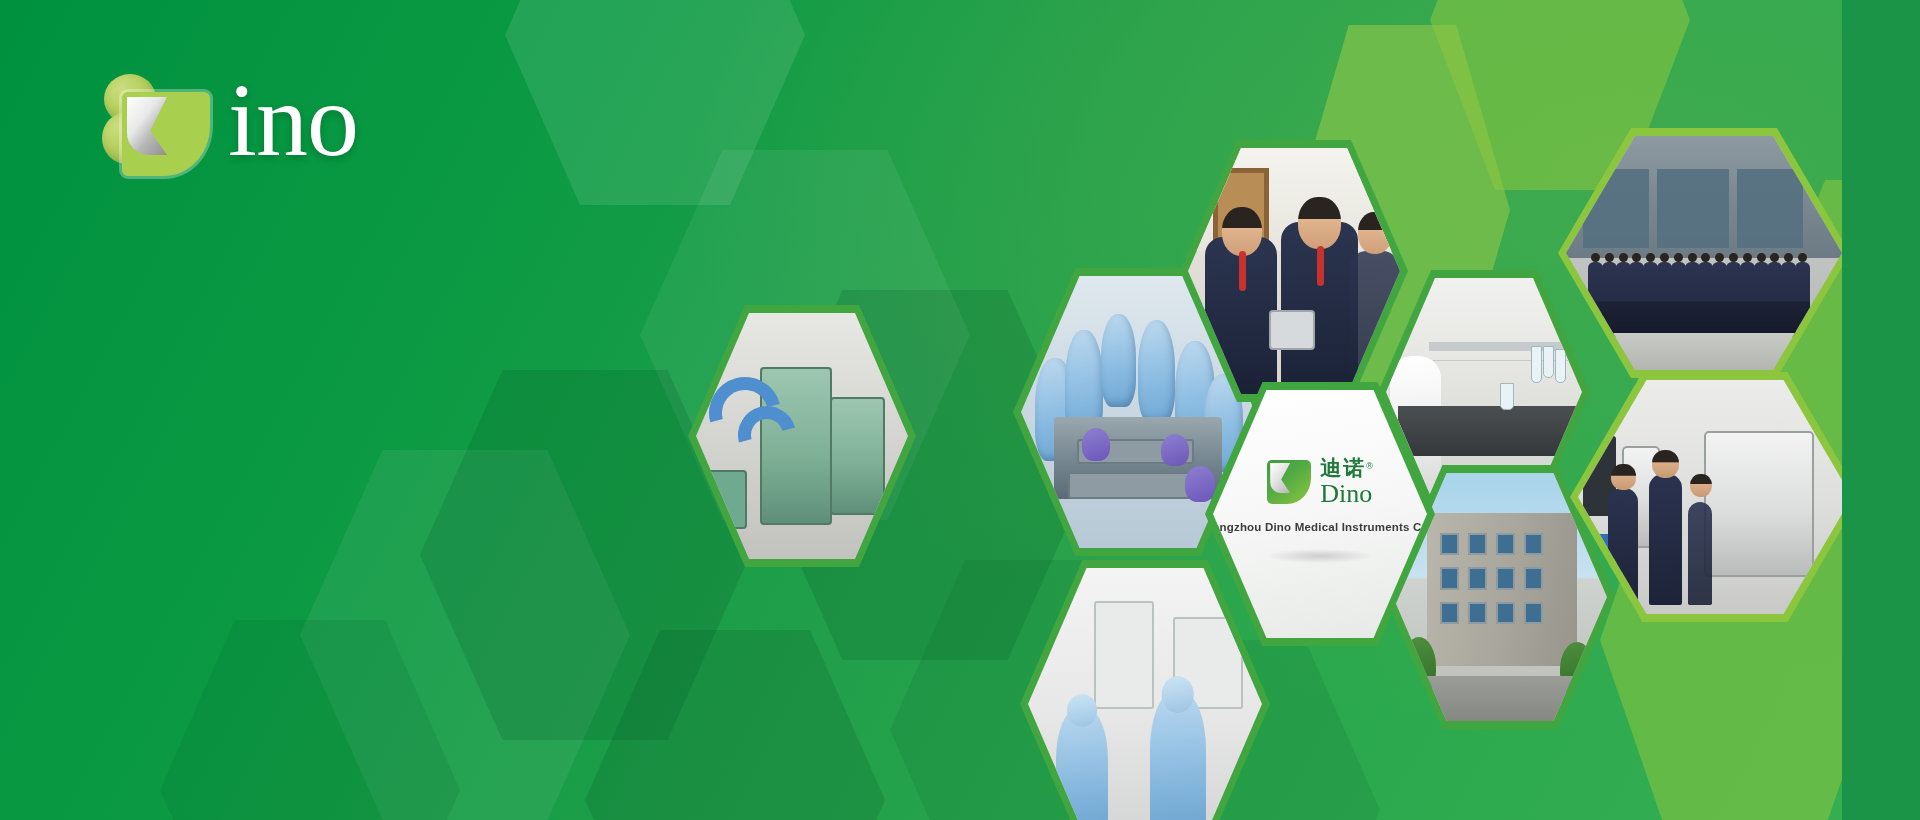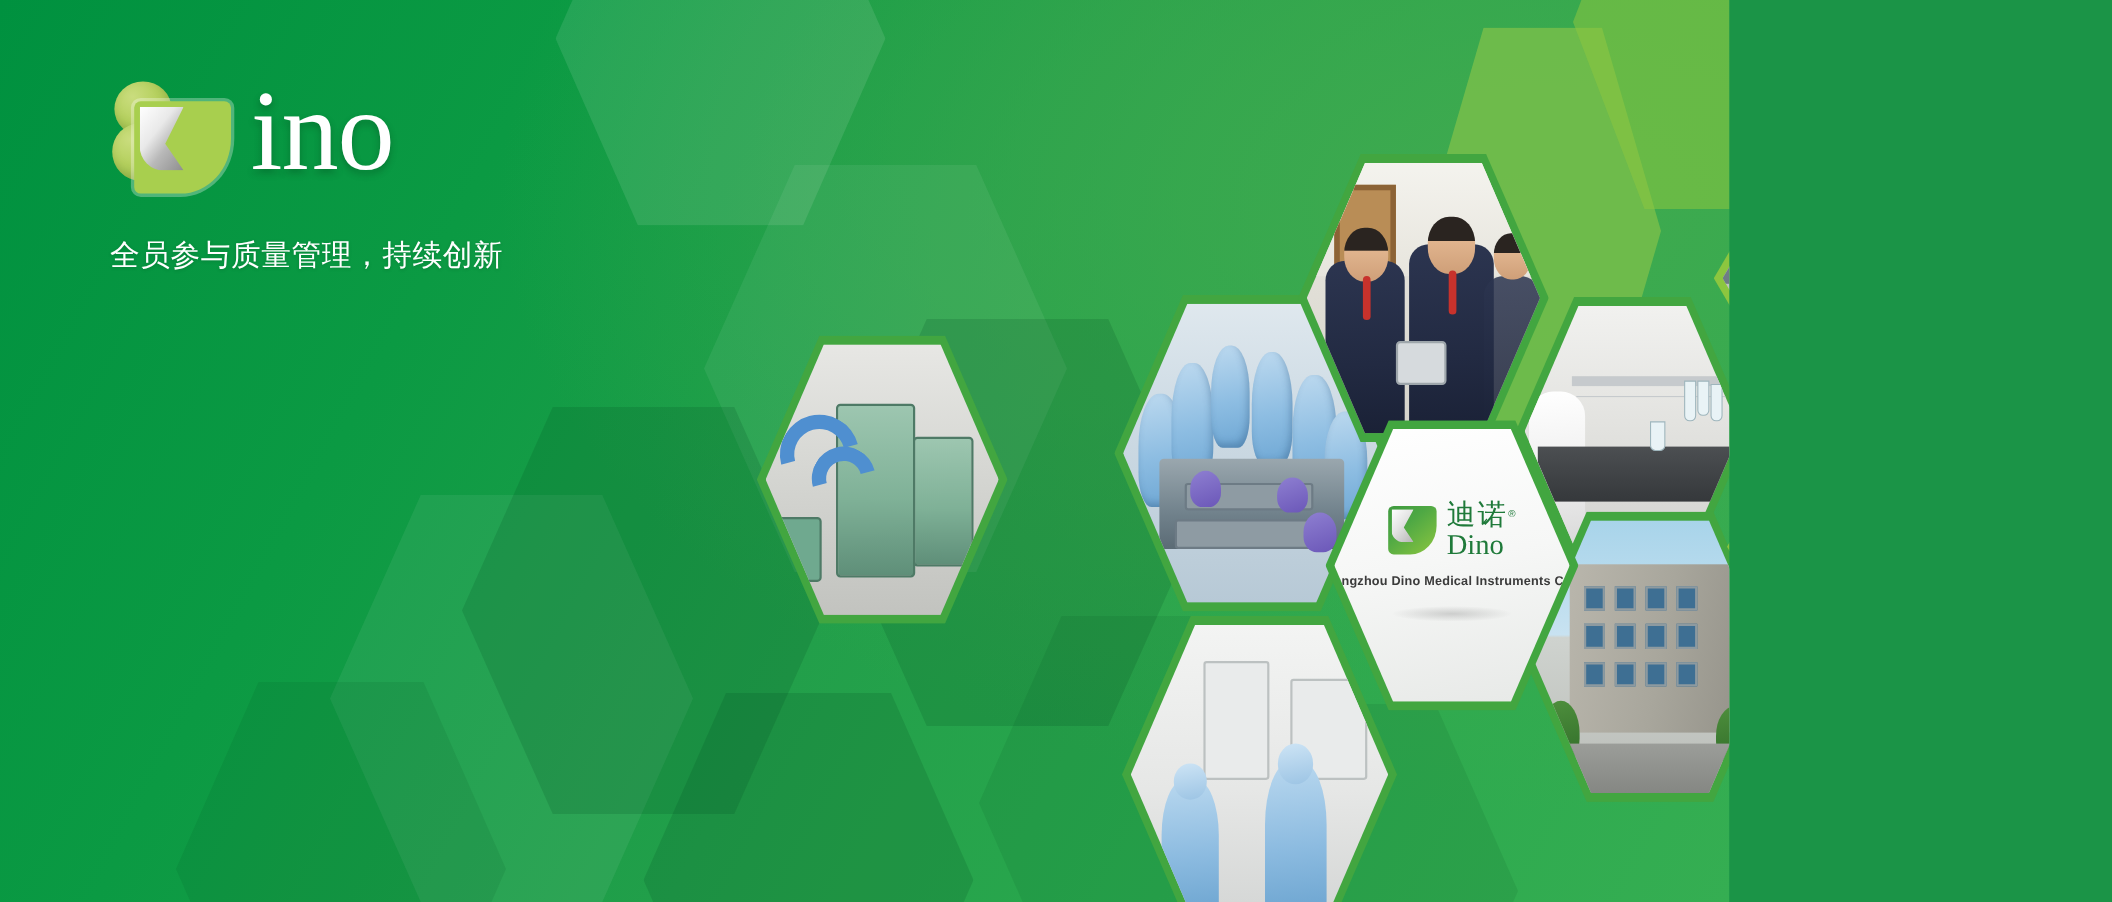--- a/index.html
+++ b/index.html
@@ -4,21 +4,21 @@
 <style>
   * { margin:0; padding:0; box-sizing:border-box; }
   html,body { width:1920px; height:820px; overflow:hidden; }
   body {
     font-family:"Liberation Sans","DejaVu Sans",sans-serif;
     background:#1b9447;
   }
 
   #banner {
     position:relative;
-    width:1572px; height:820px;
+    width:1842px; height:820px;
     overflow:hidden;
     background:
       radial-gradient(ellipse 1500px 900px at 88% 22%, #3faa4f 0%, rgba(63,170,79,0) 62%),
       linear-gradient(118deg, #00913f 0%, #0b9a43 26%, #229f4a 52%, #2aa84d 74%, #35ae52 100%);
   }
 
   
   .bg-hex {
     position:absolute;
     clip-path:polygon(25% 0%, 75% 0%, 100% 50%, 75% 100%, 25% 100%, 0% 50%);
@@ -275,21 +275,21 @@
     background:linear-gradient(140deg,#3f9a3f 0%,#4ea844 38%,#8cc63f 100%);
     border-radius:5px 5px 24px 5px / 5px 5px 26px 5px;
   }
   #brand-d::after {
     content:""; position:absolute; left:3px; top:3px; width:20px; height:30px;
     background:linear-gradient(130deg,#ffffff 0%,#e4e4e4 45%,#b5b5b5 100%);
     clip-path:polygon(0% 0%, 100% 0%, 55% 55%, 100% 100%, 0% 100%);
     border-radius:0 0 0 11px;
   }
   #brand-cn {
-    font-size:26px; font-weight:normal; color:#1f7a3a;
+    font-size:21px; font-weight:bold; color:#1f7a3a;
     letter-spacing:2px; line-height:1;
     font-family:"DejaVu Sans","Liberation Sans",sans-serif;
   }
   #brand-reg { font-size:9px; vertical-align:super; color:#1f7a3a; }
   #brand-en {
     font-family:"Liberation Serif","DejaVu Serif",serif;
     font-size:26px; color:#1f7a3a; line-height:1; margin-top:2px;
   }
   #brand-sub {
     margin-top:14px;
@@ -326,21 +326,20 @@
 
     <div id="logo-lockup">
       <span class="leaf-bubble" id="bub-a"></span>
       <span class="leaf-bubble" id="bub-b"></span>
       <span class="leaf-bubble" id="bub-c"></span>
       <span id="d-bowl"></span>
       <span id="d-mark"></span>
       <span id="wordmark">ino</span>
     </div>
 
-    <div class="tagline">全员参与质量管理，持续创新</div>
 
   </div>
 
   <div id="hex-cluster">
 
     <div class="hex hex-frame" style="left:688px; top:305px; width:228px; height:262px;">
       <div class="hex-inner">
         <div class="ph ph-mach">
           <div class="unit" style="left:30%; top:22%; width:34%; height:64%;"></div>
           <div class="unit" style="left:63%; top:34%; width:26%; height:48%;"></div>

